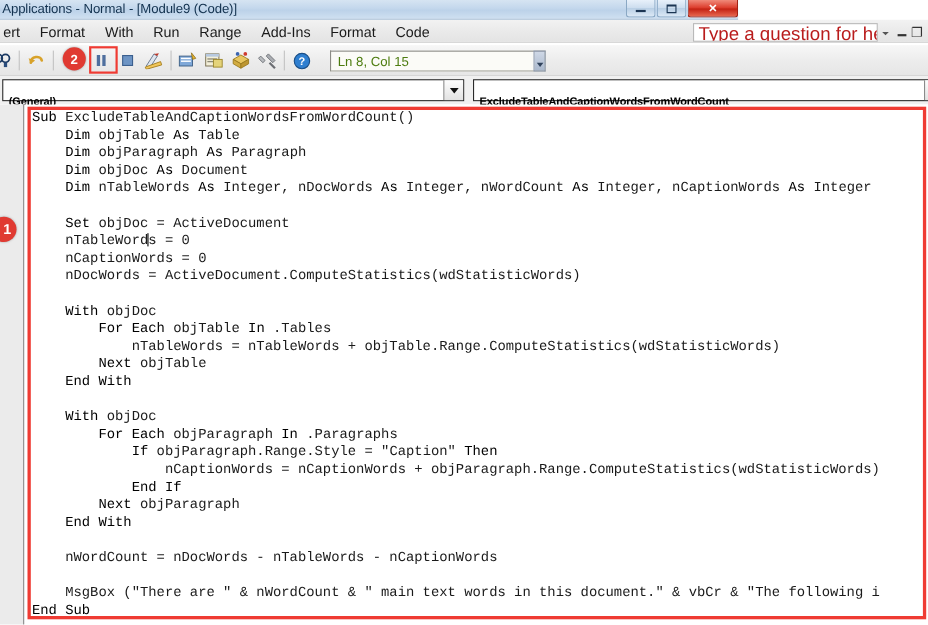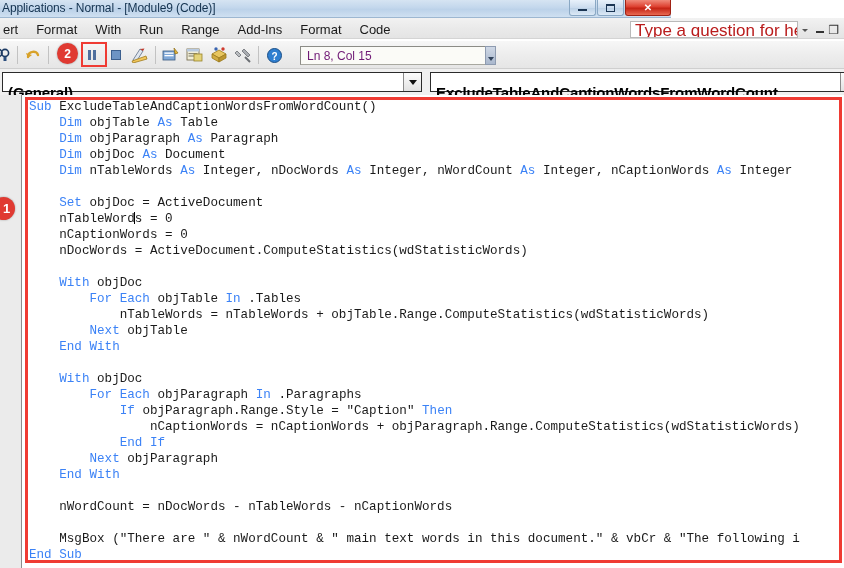--- a/index.html
+++ b/index.html
@@ -152,21 +152,21 @@
   .statusbox {
     position: absolute;
     left: 300px; top: 5px;
     width: 196px; height: 19px;
     background: #fbfbf7;
     border: 1px solid #a8a8a0;
     border-top-color: #8c8c86;
     border-left-color: #8c8c86;
     box-sizing: border-box;
     font-size: 12px;
-    color: #701a75;
+    color: #4d7c0f;
     padding: 2px 6px;
     line-height: 14px;
     white-space: nowrap;
   }
   .statusgrip {
     position: absolute;
     left: 485px; top: 5px;
     width: 11px; height: 19px;
     background: linear-gradient(to bottom, #cfd8e6, #aab8cd);
     border: 1px solid #8e9bb0;
@@ -222,21 +222,21 @@
     background: #ffffff;
     border: 1px solid #2b2b2b;
     box-sizing: border-box;
     display: flex;
     align-items: center;
   }
   #combo-general { left: 2px; width: 420px; }
   #combo-proc { left: 430px; width: 429px; }
   .combo-text {
     flex: 1;
-    font-size: 15px;
+    font-size: 10px;
     color: #000;
     padding-left: 5px;
     font-weight: bold;
     white-space: nowrap;
     overflow: hidden;
     letter-spacing: -0.1px;
     margin-top: 20px;
   }
   .combo-arrow {
     width: 17px; height: 18px;
@@ -283,21 +283,21 @@
     left: 29px; top: 4px;
     width: 814px; height: 462px;
     overflow: hidden;
     font-family: "Liberation Mono", "DejaVu Sans Mono", monospace;
     font-size: 12.6px;
     line-height: 16px;
     color: #1a1a1a;
     white-space: pre;
     z-index: 10;
   }
-  .code-text .kw { color: #3b82f6; }
+  .code-text .kw { color: #000000; }
   .caret {
     display: inline-block;
     width: 0;
     border-left: 1px solid #000;
     height: 12px;
     vertical-align: -2px;
     margin: 0 -0.5px;
   }
 </style>
 </head>

